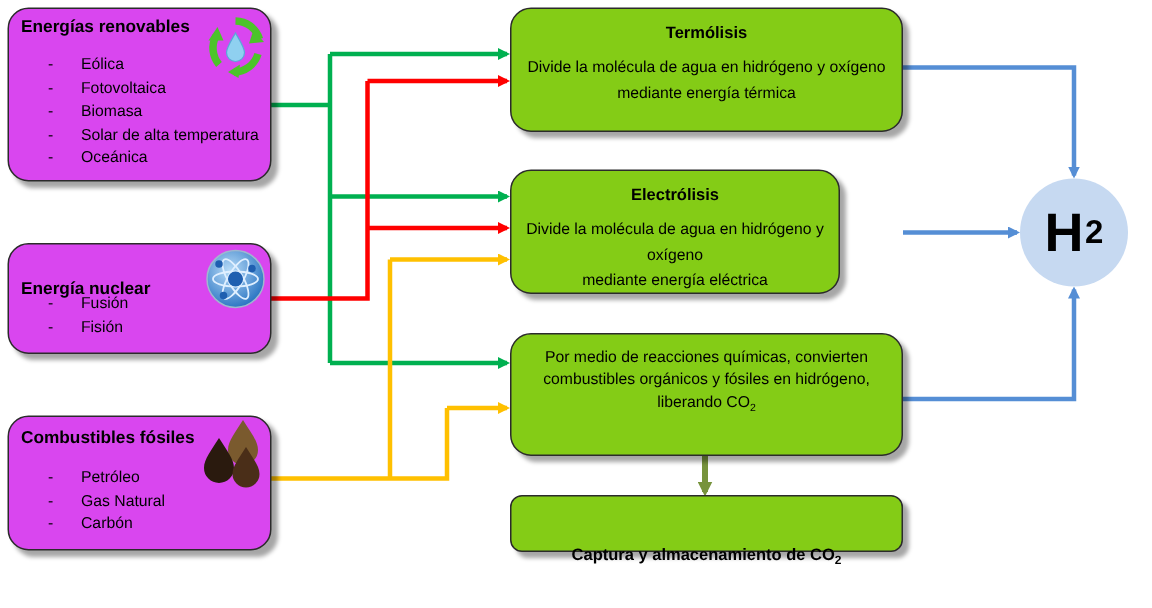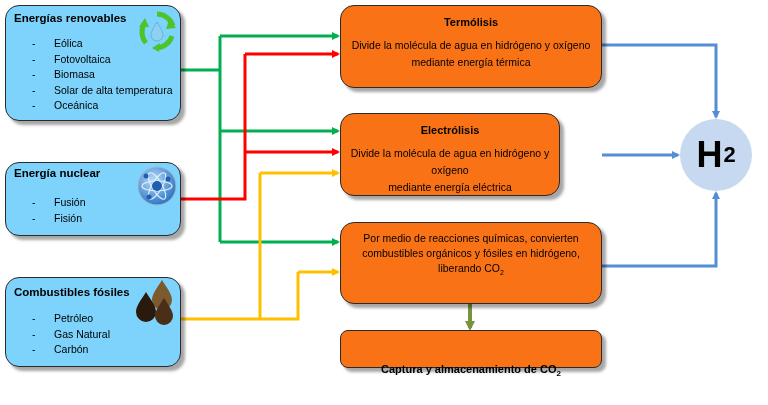--- a/index.html
+++ b/index.html
@@ -1,21 +1,21 @@
 <!DOCTYPE html>
 <html><head>
 <meta charset="utf-8">
 <style>
   html, body { margin:0; padding:0; background:#ffffff; }
   body { width:768px; height:405px; position:relative; overflow:hidden;
          font-family:"Liberation Sans", sans-serif; color:#000; }
   .box { position:absolute; border:1.5px solid #2b2b2b; border-radius:14px;
          box-shadow:4px 4px 3px rgba(0,0,0,0.35); box-sizing:border-box; }
-  .src { background:#7dd3fc; }
-  .proc { background:#f97316; text-align:center; }
+  .src { background:#d946ef; }
+  .proc { background:#84cc16; text-align:center; }
   .src-title { position:absolute; left:8px; top:6px; font-weight:bold; font-size:11.5px; }
   .src-list { position:absolute; left:26px; list-style:none; margin:0; padding:0; font-size:10.5px; line-height:15.5px; }
   .src-list li { display:flex; }
   .dash { width:22px; display:inline-block; }
   .proc-title { font-weight:bold; font-size:11px; margin-top:10px; }
   .proc-desc { font-size:10.5px; line-height:17px; margin-top:9px; padding:0 0; }
   .icon { position:absolute; }
   svg.wires { position:absolute; left:0; top:0; }
   .h2 { position:absolute; left:680px; top:119px; width:72px; height:72px; border-radius:50%;
         background:#c6d9f1; display:flex; align-items:center; justify-content:center;
@@ -103,21 +103,21 @@
         <span>Solar de alta temperatura</span>
       </li>
     <li>
         <span class="dash">-</span>
         <span>Oceánica</span>
       </li>
   </ul>
 </div>
 
 <div class="box src" style="left:5px;top:162px;width:176px;height:74px;">
-  <div class="src-title" style="top:4px;">Energía nuclear</div>
+  <div class="src-title" style="top:24px;">Energía nuclear</div>
   <svg class="icon" style="left:131px;top:3px;" width="40" height="40" viewBox="0 0 40 40">
     <defs>
         <radialGradient id="nucg" cx="40%" cy="35%" r="65%">
           <stop offset="0" stop-color="#b8dcf8"></stop>
           <stop offset="1" stop-color="#2f78c4"></stop>
         </radialGradient>
       </defs>
     <circle cx="20" cy="20" r="19" fill="url(#nucg)" stroke="#9fb7cf" stroke-width="1"></circle>
     <ellipse cx="20" cy="20" rx="15" ry="5" fill="none" stroke="#dfefff" stroke-width="1.2"></ellipse>
     <ellipse cx="20" cy="20" rx="15" ry="5" fill="none" stroke="#dfefff" stroke-width="1.2" transform="rotate(60 20 20)"></ellipse>

